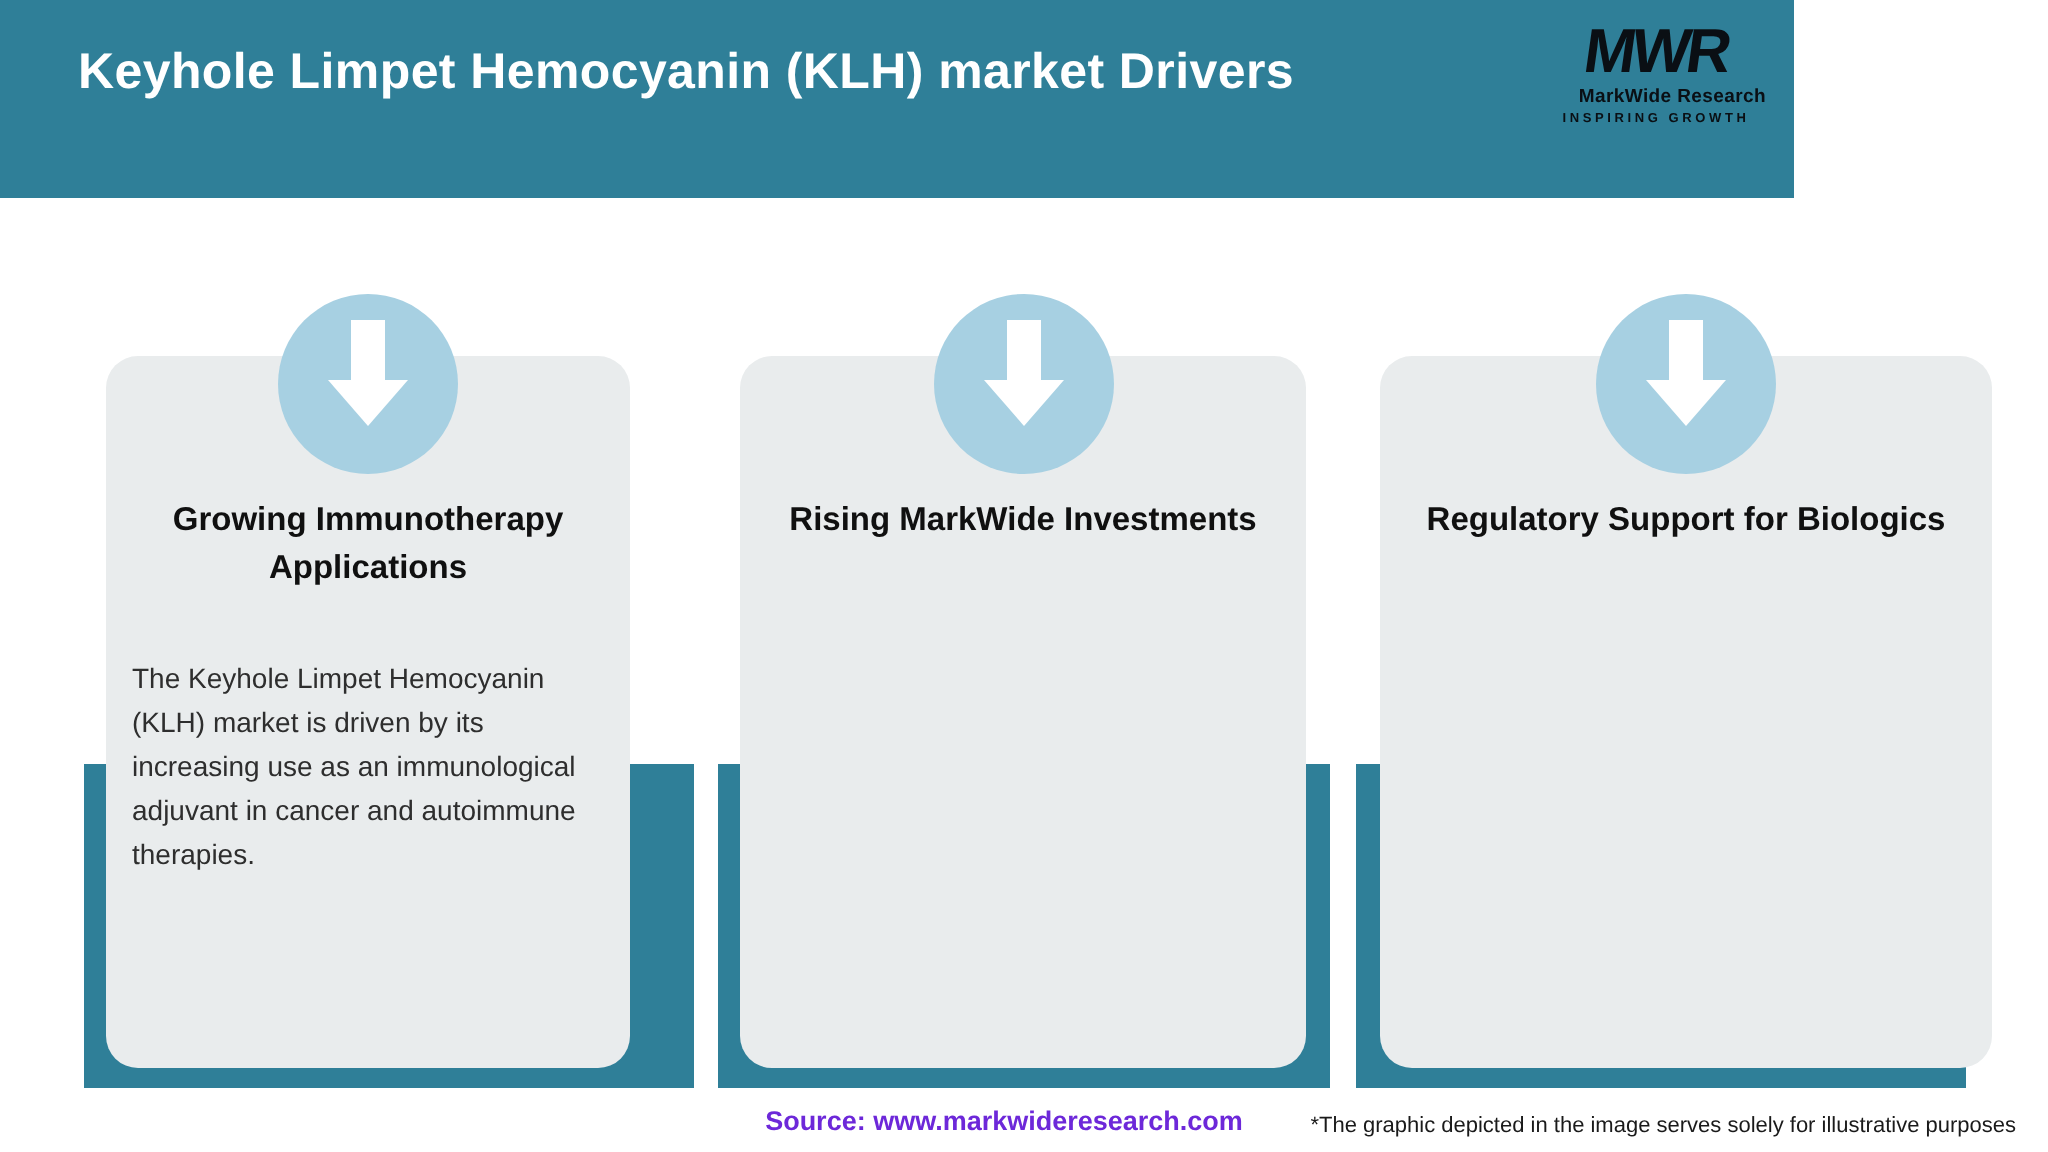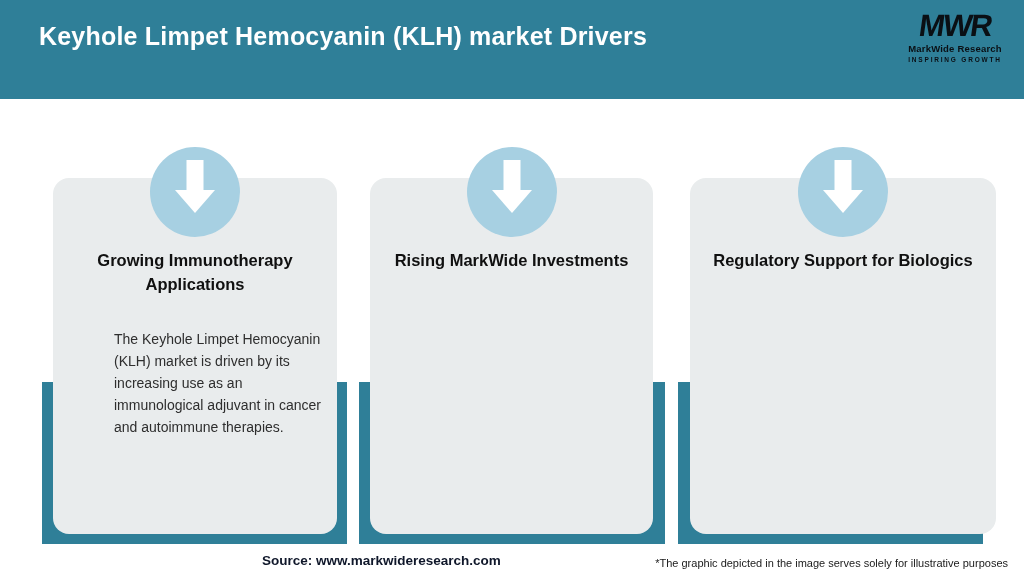--- a/index.html
+++ b/index.html
@@ -11,21 +11,21 @@
     width: 1024px;
     height: 576px;
     background: #ffffff;
     overflow: hidden;
   }
 
   
   .topbar {
     position: absolute;
     left: 0; top: 0;
-    width: 1024px; height: 99px;
+    width: 897px; height: 99px;
     background: #2f7f98;
   }
   .page-title {
     position: absolute;
     left: 39px; top: 22px;
     color: #ffffff;
     font-size: 25px;
     font-weight: bold;
     letter-spacing: 0.2px;
   }
@@ -42,20 +42,21 @@
     line-height: 32px;
     letter-spacing: -2px;
     transform: skewX(-8deg);
     color: #0a0f14;
   }
   .logo-name {
     font-size: 9.5px;
     font-weight: bold;
     margin-top: 1px;
     letter-spacing: 0.2px;
+    text-align: right;
   }
   .logo-tagline {
     font-size: 6.5px;
     font-weight: bold;
     letter-spacing: 1.8px;
     margin-top: 2px;
   }
 
   
   .tray {
@@ -69,21 +70,21 @@
   .tray-3 { left: 678px; width: 305px; }
 
   
   .card {
     position: absolute;
     top: 178px;
     height: 356px;
     background: #e9eced;
     border-radius: 16px;
   }
-  .card-1 { left: 53px;  width: 284px; }
+  .card-1 { left: 53px;  width: 262px; }
   .card-2 { left: 370px; width: 283px; }
   .card-3 { left: 690px; width: 306px; }
 
   .circle {
     position: absolute;
     top: -31px;
     left: 50%;
     margin-left: -45px;
     width: 90px; height: 90px;
     border-radius: 50%;
@@ -102,32 +103,31 @@
     color: #101010;
   }
   .card-body {
     position: absolute;
     top: 150px;
     left: 13px; right: 11px;
     font-size: 14px;
     line-height: 22px;
     color: #2e2e2e;
     text-align: left;
-    margin-left: 48px;
   }
 
   
   .source {
     position: absolute;
     left: 262px; top: 553px;
     width: 480px;
-    text-align: left;
+    text-align: center;
     font-size: 13.5px;
     font-weight: bold;
-    color: #0f172a;
+    color: #6d28d9;
   }
   .disclaimer {
     position: absolute;
     right: 16px; top: 557px;
     font-size: 11px;
     color: #1a1a1a;
     margin-left: 20px;
   }
 </style>
 </head>

